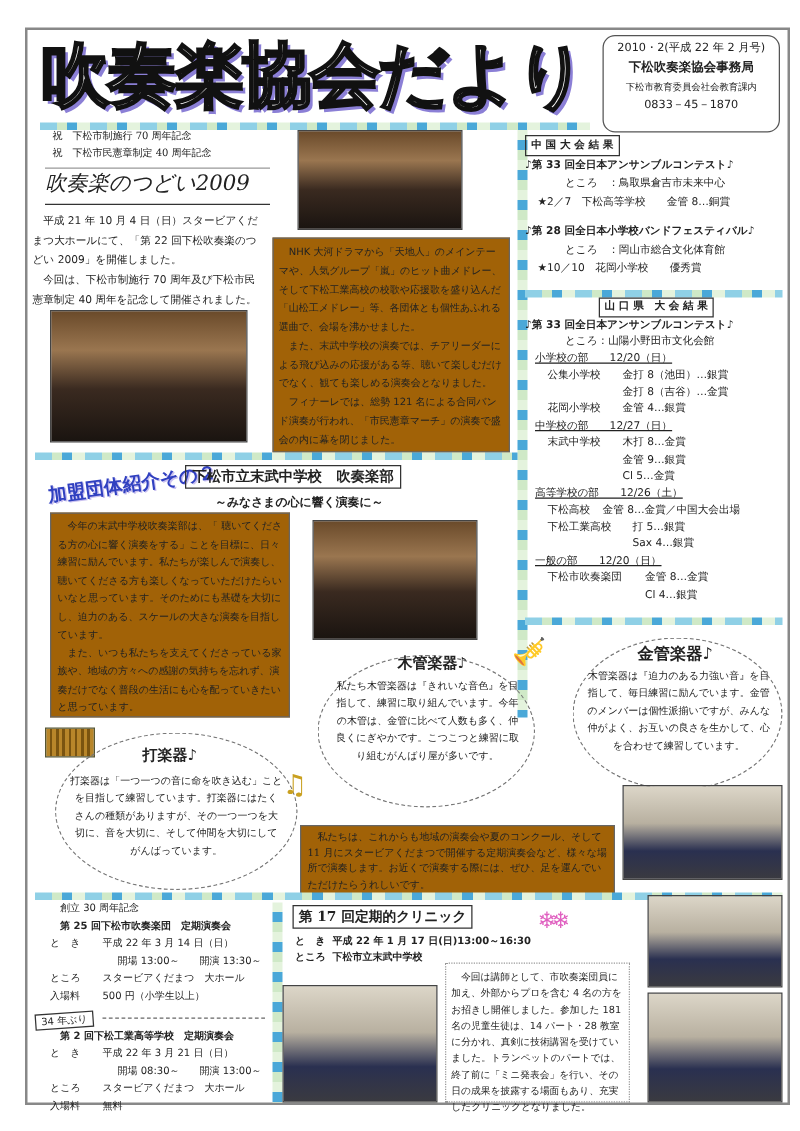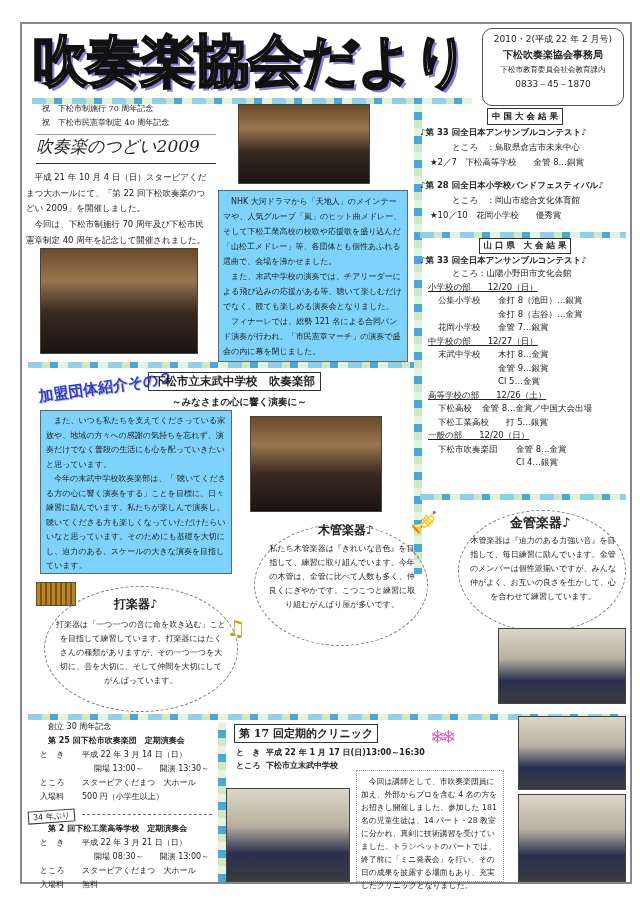--- a/index.html
+++ b/index.html
@@ -8,21 +8,21 @@
 .abs{position:absolute}
 .masthead{left:10px;top:4px;width:430px;height:66px;font-family:"DejaVu Sans",sans-serif;font-weight:bold;font-size:56px;letter-spacing:-2px;color:#fff;-webkit-text-stroke:2px #111;text-shadow:3px 3px 0 #8b7fd6;line-height:66px;white-space:nowrap}
 .deco{height:6px;background:repeating-linear-gradient(90deg,#8fd0e6 0 14px,#cfe9c7 14px 22px,#4aa8d8 22px 30px,#e4f3dd 30px 40px)}
 .infobox{left:460px;top:4px;width:142px;height:78px;border:1.5px solid #555;border-radius:10px;text-align:center;font-size:9px;line-height:15px;padding-top:3px}
 .infobox .org{font-size:10px;font-weight:bold}
 .infobox .small{font-size:7.5px}
 .t{font-size:8.5px;line-height:15.5px}
 .serif{font-family:"DejaVu Serif",serif}
 .photo{background:linear-gradient(180deg,#6a4a2a 0%,#9a7650 30%,#3a2a20 60%,#1a1410 100%);border:1px solid #444}
 .photo.cls{background:linear-gradient(180deg,#dcd6c8 0%,#b8b0a0 40%,#2a3050 70%,#3a3a40 100%)}
-.box{border:1.5px solid #666;background:#7dd3fc}
+.box{border:1.5px solid #666;background:#a16207}
 .heading-box{border:1.5px solid #333;font-weight:bold;display:inline-block;padding:0 4px}
 .ell{border:1.5px dashed #777;border-radius:50%}
 .vdeco{width:8px;background:repeating-linear-gradient(180deg,#e4f3dd 0 8px,#4aa8d8 8px 16px,#cfe9c7 16px 24px)}
 .u{text-decoration:underline}
 .b{font-weight:bold}
 </style>
 </head>
 <body>
 
 <div class="page">
@@ -48,21 +48,21 @@
   <div class="abs photo" style="left:216px;top:80px;width:132px;height:80px"></div>
   <div class="abs box" style="left:196px;top:166px;width:190px;height:172px;padding:3px 4px">
     <div class="t" style="font-size:8px;line-height:15px;text-indent:1em">NHK 大河ドラマから「天地人」のメインテーマや、人気グループ「嵐」のヒット曲メドレー、そして下松工業高校の校歌や応援歌を盛り込んだ「山松工メドレー」等、各団体とも個性あふれる選曲で、会場を沸かせました。</div>
     <div class="t" style="font-size:8px;line-height:15px;text-indent:1em">また、末武中学校の演奏では、チアリーダーによる飛び込みの応援がある等、聴いて楽しむだけでなく、観ても楽しめる演奏会となりました。</div>
     <div class="t" style="font-size:8px;line-height:15px;text-indent:1em">フィナーレでは、総勢 121 名による合同バンド演奏が行われ、「市民憲章マーチ」の演奏で盛会の内に幕を閉じました。</div>
   </div>
 
   <div class="abs vdeco" style="left:392px;top:80px;height:470px"></div>
 
   <div class="abs" style="left:398px;top:84px;width:210px;font-size:8.5px;line-height:15px">
-    <div style="text-align:center"><span class="heading-box">中 国 大 会 結 果</span></div>
+    <div style="text-align:left"><span class="heading-box">中 国 大 会 結 果</span></div>
     <div class="b">♪第 33 回全日本アンサンブルコンテスト♪</div>
     <div style="padding-left:32px">ところ　：鳥取県倉吉市未来中心</div>
     <div style="padding-left:10px">★2／7　下松高等学校　　金管 8…銅賞</div>
     <div style="height:8px"></div>
     <div class="b">♪第 28 回全日本小学校バンドフェスティバル♪</div>
     <div style="padding-left:32px">ところ　：岡山市総合文化体育館</div>
     <div style="padding-left:10px">★10／10　花岡小学校　　優秀賞</div>
   </div>
   <div class="abs deco" style="left:398px;top:208px;width:206px"></div>
 
@@ -75,21 +75,21 @@
     <div style="display:flex">
         <span style="width:78px;padding-left:18px">公集小学校</span>
         <span>金打 8（池田）…銀賞</span>
       </div>
     <div style="display:flex">
         <span style="width:78px"></span>
         <span>金打 8（吉谷）…金賞</span>
       </div>
     <div style="display:flex">
         <span style="width:78px;padding-left:18px">花岡小学校</span>
-        <span>金管 7…銀賞</span>
+        <span>金管 4…銀賞</span>
       </div>
 
     <div class="u" style="padding-left:8px">中学校の部　　12/27（日）</div>
     <div style="display:flex">
         <span style="width:78px;padding-left:18px">末武中学校</span>
         <span>木打 8…金賞</span>
       </div>
     <div style="display:flex">
         <span style="width:78px"></span>
         <span>金管 9…銀賞</span>
@@ -100,61 +100,66 @@
       </div>
 
     <div class="u" style="padding-left:8px">高等学校の部　　12/26（土）</div>
     <div style="display:flex">
         <span style="width:62px;padding-left:18px">下松高校</span>
         <span>金管 8…金賞／中国大会出場</span>
       </div>
     <div style="display:flex">
         <span style="width:86px;padding-left:18px">下松工業高校</span>
         <span>打 5…銀賞</span>
+      </div>
+    <div style="display:flex">
+        <span style="width:86px"></span>
+        <span>Sax 4…銀賞</span>
       </div>
 
     <div class="u" style="padding-left:8px">一般の部　　12/20（日）</div>
     <div style="display:flex">
         <span style="width:96px;padding-left:18px">下松市吹奏楽団</span>
         <span>金管 8…金賞</span>
       </div>
     <div style="display:flex">
         <span style="width:96px"></span>
         <span>Cl 4…銀賞</span>
       </div>
   </div>
 
   <div class="abs deco" style="left:6px;top:338px;width:386px"></div>
   <div class="abs deco" style="left:398px;top:470px;width:206px"></div>
   <div class="abs" style="left:16px;top:354px;font-size:15px;font-weight:bold;color:#3040c0;transform:rotate(-8deg);text-shadow:1px 1px 0 #c9c0f0">加盟団体紹介その２</div>
   <div class="abs" style="left:126px;top:348px;border:1.5px solid #333;padding:1px 5px;font-size:11.5px;font-weight:bold">下松市立末武中学校　吹奏楽部</div>
   <div class="abs" style="left:150px;top:372px;font-size:9.5px;font-weight:bold">～みなさまの心に響く演奏に～</div>
 
   <div class="abs box serif" style="left:18px;top:386px;width:192px;height:164px;padding:3px 5px;font-size:8px;line-height:14.5px">
+    <div style="text-indent:1em">今年の末武中学校吹奏楽部は、「 聴いてくださる方の心に響く演奏をする」ことを目標に、日々練習に励んでいます。私たちが楽しんで演奏し、聴いてくださる方も楽しくなっていただけたらいいなと思っています。そのためにも基礎を大切にし、迫力のある、スケールの大きな演奏を目指しています。</div>
     <div style="text-indent:1em">また、いつも私たちを支えてくださっている家族や、地域の方々への感謝の気持ちを忘れず、演奏だけでなく普段の生活にも心を配っていきたいと思っています。</div>
-    <div style="text-indent:1em">今年の末武中学校吹奏楽部は、「 聴いてくださる方の心に響く演奏をする」ことを目標に、日々練習に励んでいます。私たちが楽しんで演奏し、聴いてくださる方も楽しくなっていただけたらいいなと思っています。そのためにも基礎を大切にし、迫力のある、スケールの大きな演奏を目指しています。</div>
   </div>
   <div class="abs photo" style="left:228px;top:392px;width:132px;height:96px"></div>
 
   <div class="abs ell" style="left:232px;top:500px;width:174px;height:122px"></div>
   <div class="abs b" style="left:296px;top:498px;font-size:12px">木管楽器♪</div>
   <div class="abs" style="left:244px;top:518px;width:152px;font-size:8px;line-height:14px;text-align:center">私たち木管楽器は『きれいな音色』を目指して、練習に取り組んでいます。今年の木管は、金管に比べて人数も多く、仲良くにぎやかです。こつこつと練習に取り組むがんばり屋が多いです。</div>
 
   <div class="abs" style="left:388px;top:488px;width:48px;height:22px;font-size:22px;color:#c9a020;line-height:22px">🎺</div>
 
   <div class="abs ell" style="left:436px;top:486px;width:168px;height:122px"></div>
   <div class="abs b" style="left:488px;top:490px;font-size:13px">金管楽器♪</div>
   <div class="abs" style="left:446px;top:510px;width:150px;font-size:8px;line-height:14px;text-align:center">木管楽器は『迫力のある力強い音』を目指して、毎日練習に励んでいます。金管のメンバーは個性派揃いですが、みんな仲がよく、お互いの良さを生かして、心を合わせて練習しています。</div>
 
   <div class="abs" style="left:14px;top:558px;width:40px;height:24px;background:repeating-linear-gradient(90deg,#b8862a 0 3px,#7a5410 3px 5px);border:1px solid #553"></div>
   <div class="abs ell" style="left:22px;top:562px;width:194px;height:126px"></div>
   <div class="abs b" style="left:92px;top:572px;font-size:12px">打楽器♪</div>
   <div class="abs" style="left:34px;top:594px;width:170px;font-size:8px;line-height:14px;text-align:center">打楽器は「一つ一つの音に命を吹き込む」ことを目指して練習しています。打楽器にはたくさんの種類がありますが、その一つ一つを大切に、音を大切に、そして仲間を大切にしてがんばっています。</div>
   <div class="abs" style="left:204px;top:592px;font-size:22px;color:#c9a020">♫</div>
 
+  <div class="abs box serif" style="left:218px;top:636px;width:252px;height:56px;padding:3px 5px;font-size:8px;line-height:12.5px;text-indent:1em">私たちは、これからも地域の演奏会や夏のコンクール、そして 11 月にスタービアくだまつで開催する定期演奏会など、様々な場所で演奏します。お近くで演奏する際には、ぜひ、足を運んでいただけたらうれしいです。</div>
   <div class="abs photo cls" style="left:476px;top:604px;width:128px;height:76px"></div>
 
   <div class="abs deco" style="left:6px;top:690px;width:598px"></div>
   <div class="abs vdeco" style="left:196px;top:698px;height:160px"></div>
 
   <div class="abs" style="left:6px;top:696px;width:188px;font-size:8px;line-height:14px">
     <div style="padding-left:20px">創立 30 周年記念</div>
     <div class="b" style="padding-left:20px">第 25 回下松市吹奏楽団　定期演奏会</div>
     <div style="display:flex">
         <span style="width:54px;padding-left:12px">と　き</span>

